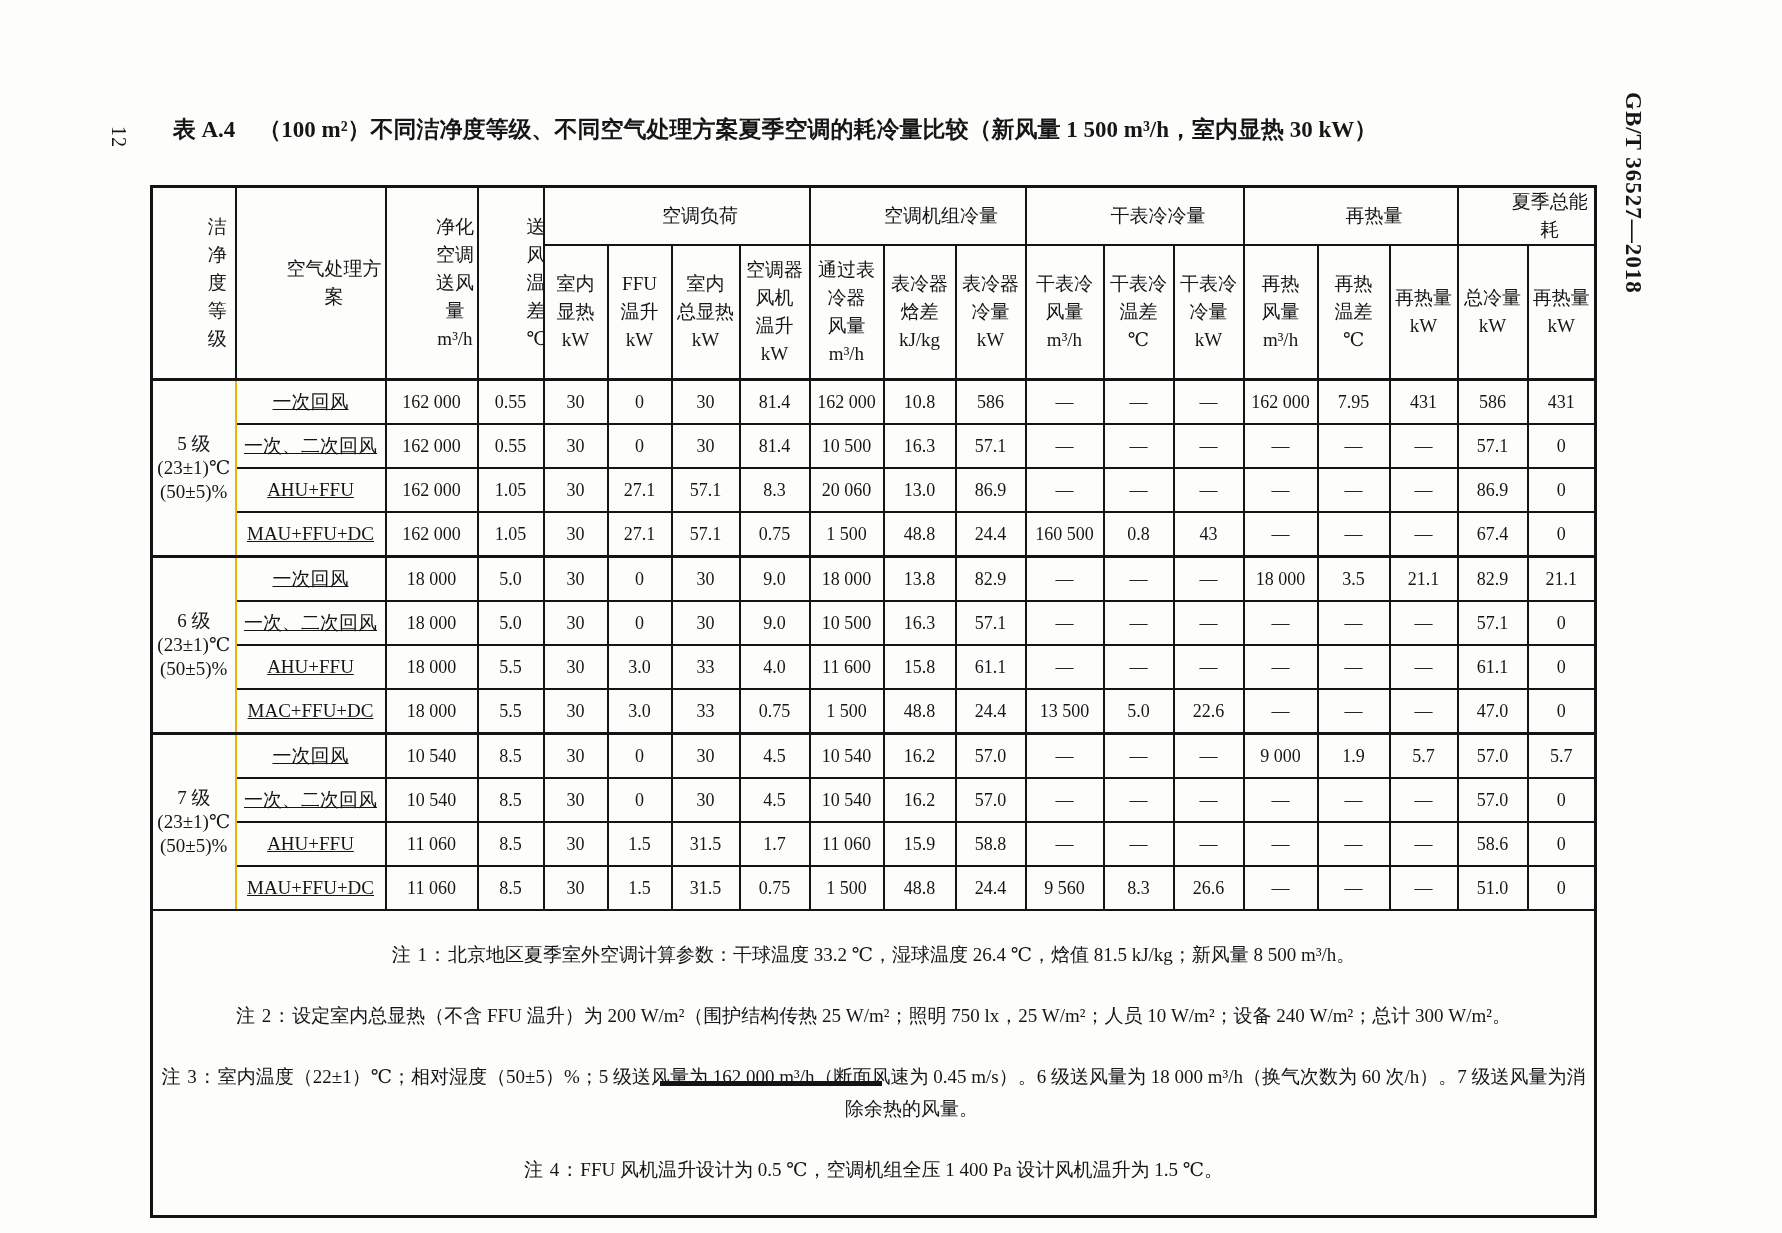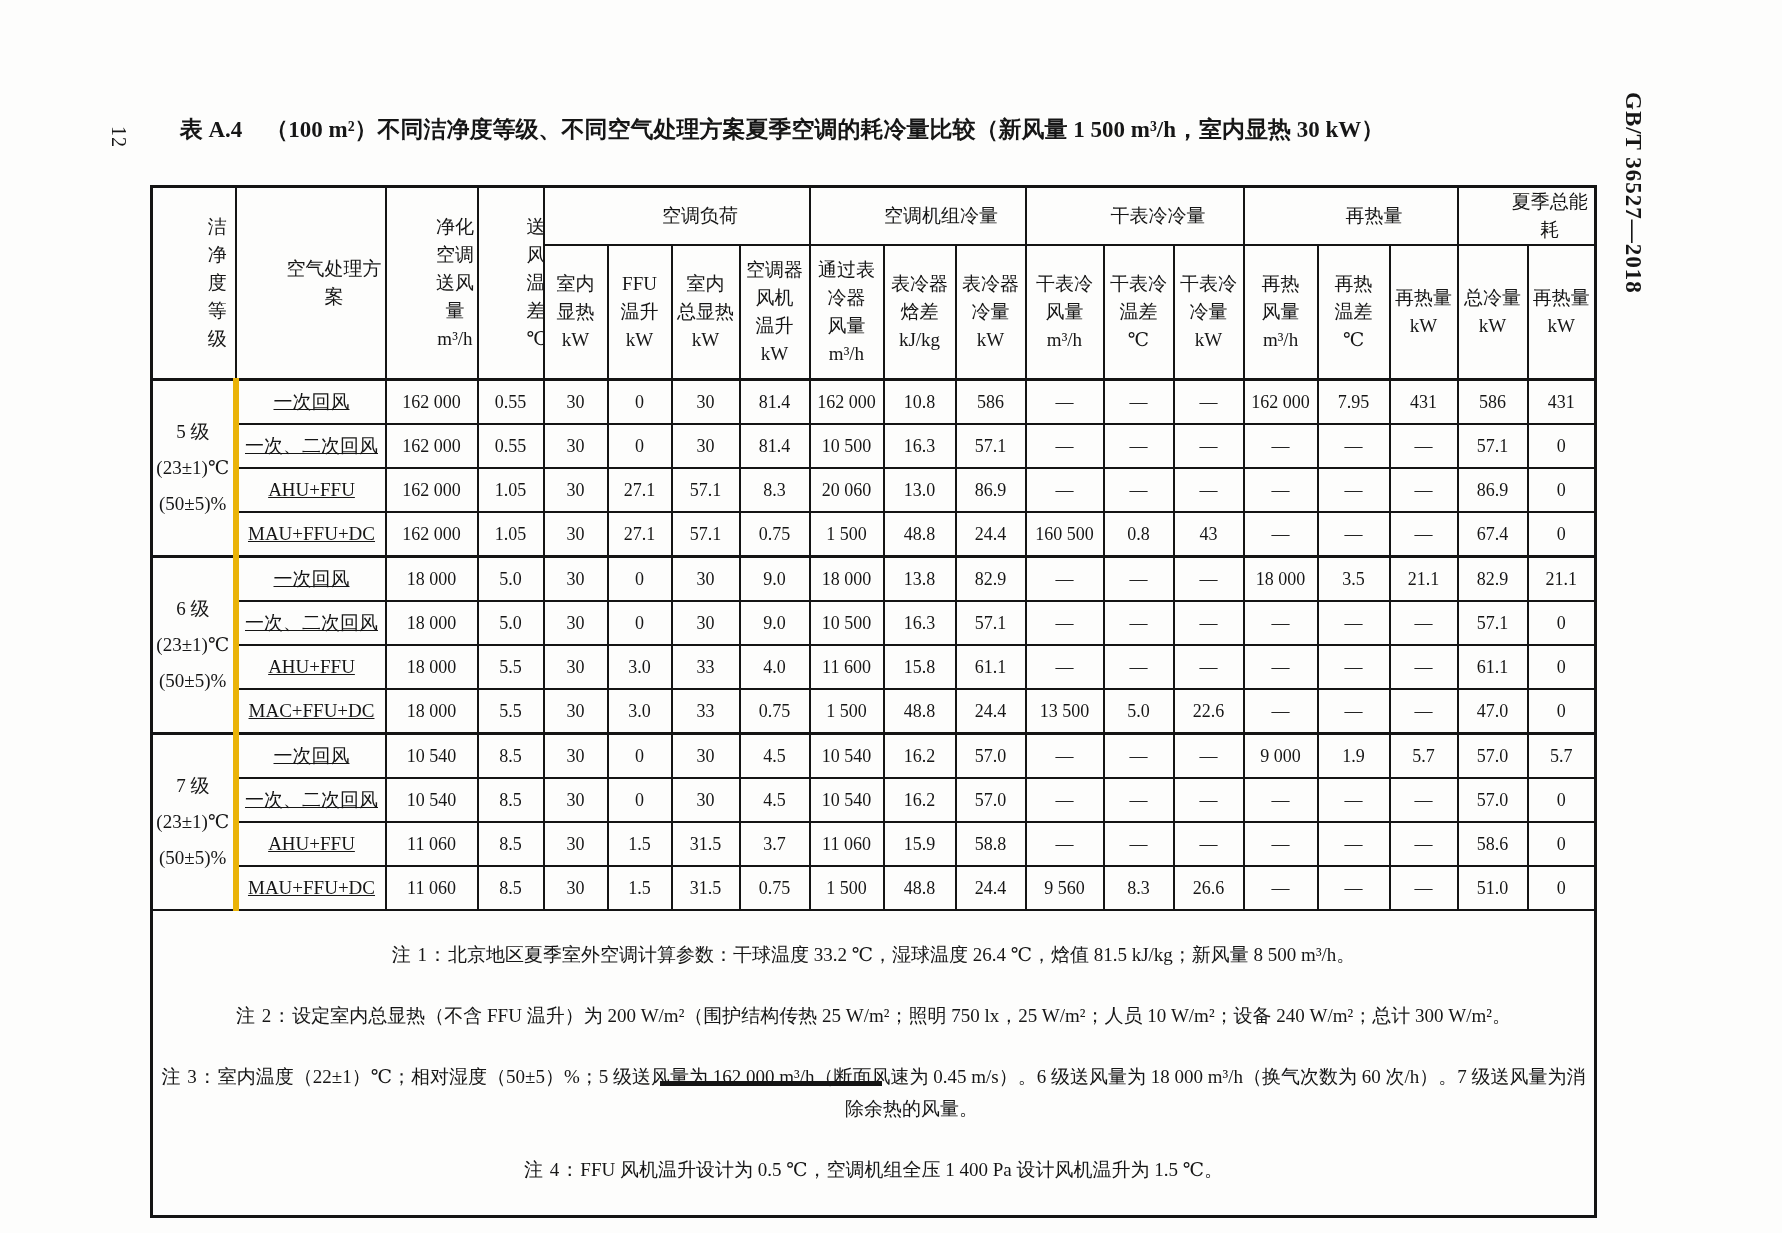--- a/index.html
+++ b/index.html
@@ -15,21 +15,21 @@
     position:absolute;
     transform:rotate(90deg);
     transform-origin:0 0;
     white-space:nowrap;
     font-weight:bold;
     letter-spacing:1px;
   }
   .page-num{top:126px;left:130px;font-size:20px;font-weight:normal;}
   .std-code{top:92px;left:1646px;font-size:23px;}
   .tbl-title{
-    position:absolute;top:114px;left:157px;width:1250px;
+    position:absolute;top:114px;left:150px;width:1250px;
     text-align:center;font-size:23px;font-weight:bold;
     white-space:nowrap;
   }
   table.main{
     position:absolute;top:185px;left:150px;
     width:1444px;
     border-collapse:collapse;
     table-layout:fixed;
     border:3px solid #141414;
   }
@@ -43,21 +43,21 @@
     line-height:28px;
     overflow:hidden;
   }
   thead th{font-size:19px;}
   thead tr.grp-row th{height:36px;padding-left:48px;}
   thead tr.leaf-row th{height:132px;border-bottom:3px solid #141414;}
   thead th.span2{border-bottom:3px solid #141414;}
   tbody td{height:42px;font-size:18px;letter-spacing:0;}
   tbody td.scheme{font-size:19px;text-decoration:underline;}
   tbody th.grp-label{
-    font-size:19px;line-height:36px;white-space:pre-line;border-right:6px solid #eab308;
+    font-size:19px;line-height:24px;white-space:pre-line;border-right:2px solid #eab308;
   }
   tbody tr.grp-start td,tbody tr.grp-start th{border-top:3px solid #141414;}
   td.notes{
     text-align:left;vertical-align:top;
     padding:22px 26px 26px 42px;
     border-top:3px solid #141414;
   }
   .note{
     font-size:19px;line-height:32px;
     padding-left:76px;text-indent:-76px;
@@ -377,21 +377,21 @@
           <td>57.0</td>
           <td>0</td>
         </tr>
         <tr>
           <td class="scheme">AHU+FFU</td>
           <td>11 060</td>
           <td>8.5</td>
           <td>30</td>
           <td>1.5</td>
           <td>31.5</td>
-          <td>3.7</td>
+          <td>1.7</td>
           <td>11 060</td>
           <td>15.9</td>
           <td>58.8</td>
           <td>—</td>
           <td>—</td>
           <td>—</td>
           <td>—</td>
           <td>—</td>
           <td>—</td>
           <td>58.6</td>

